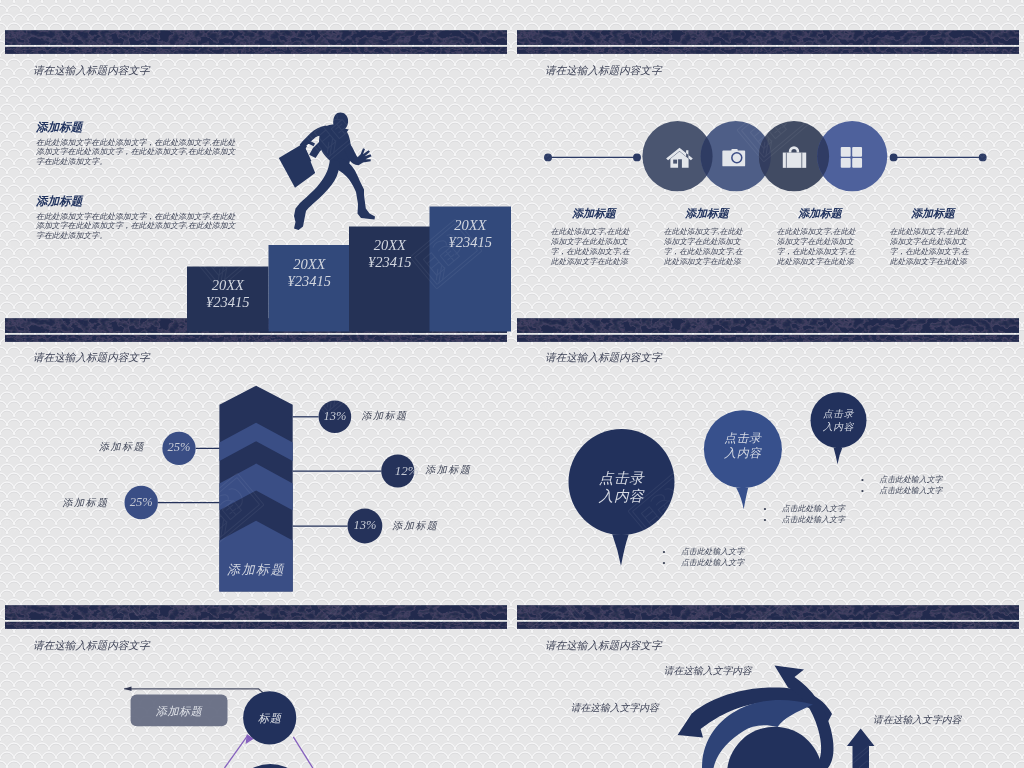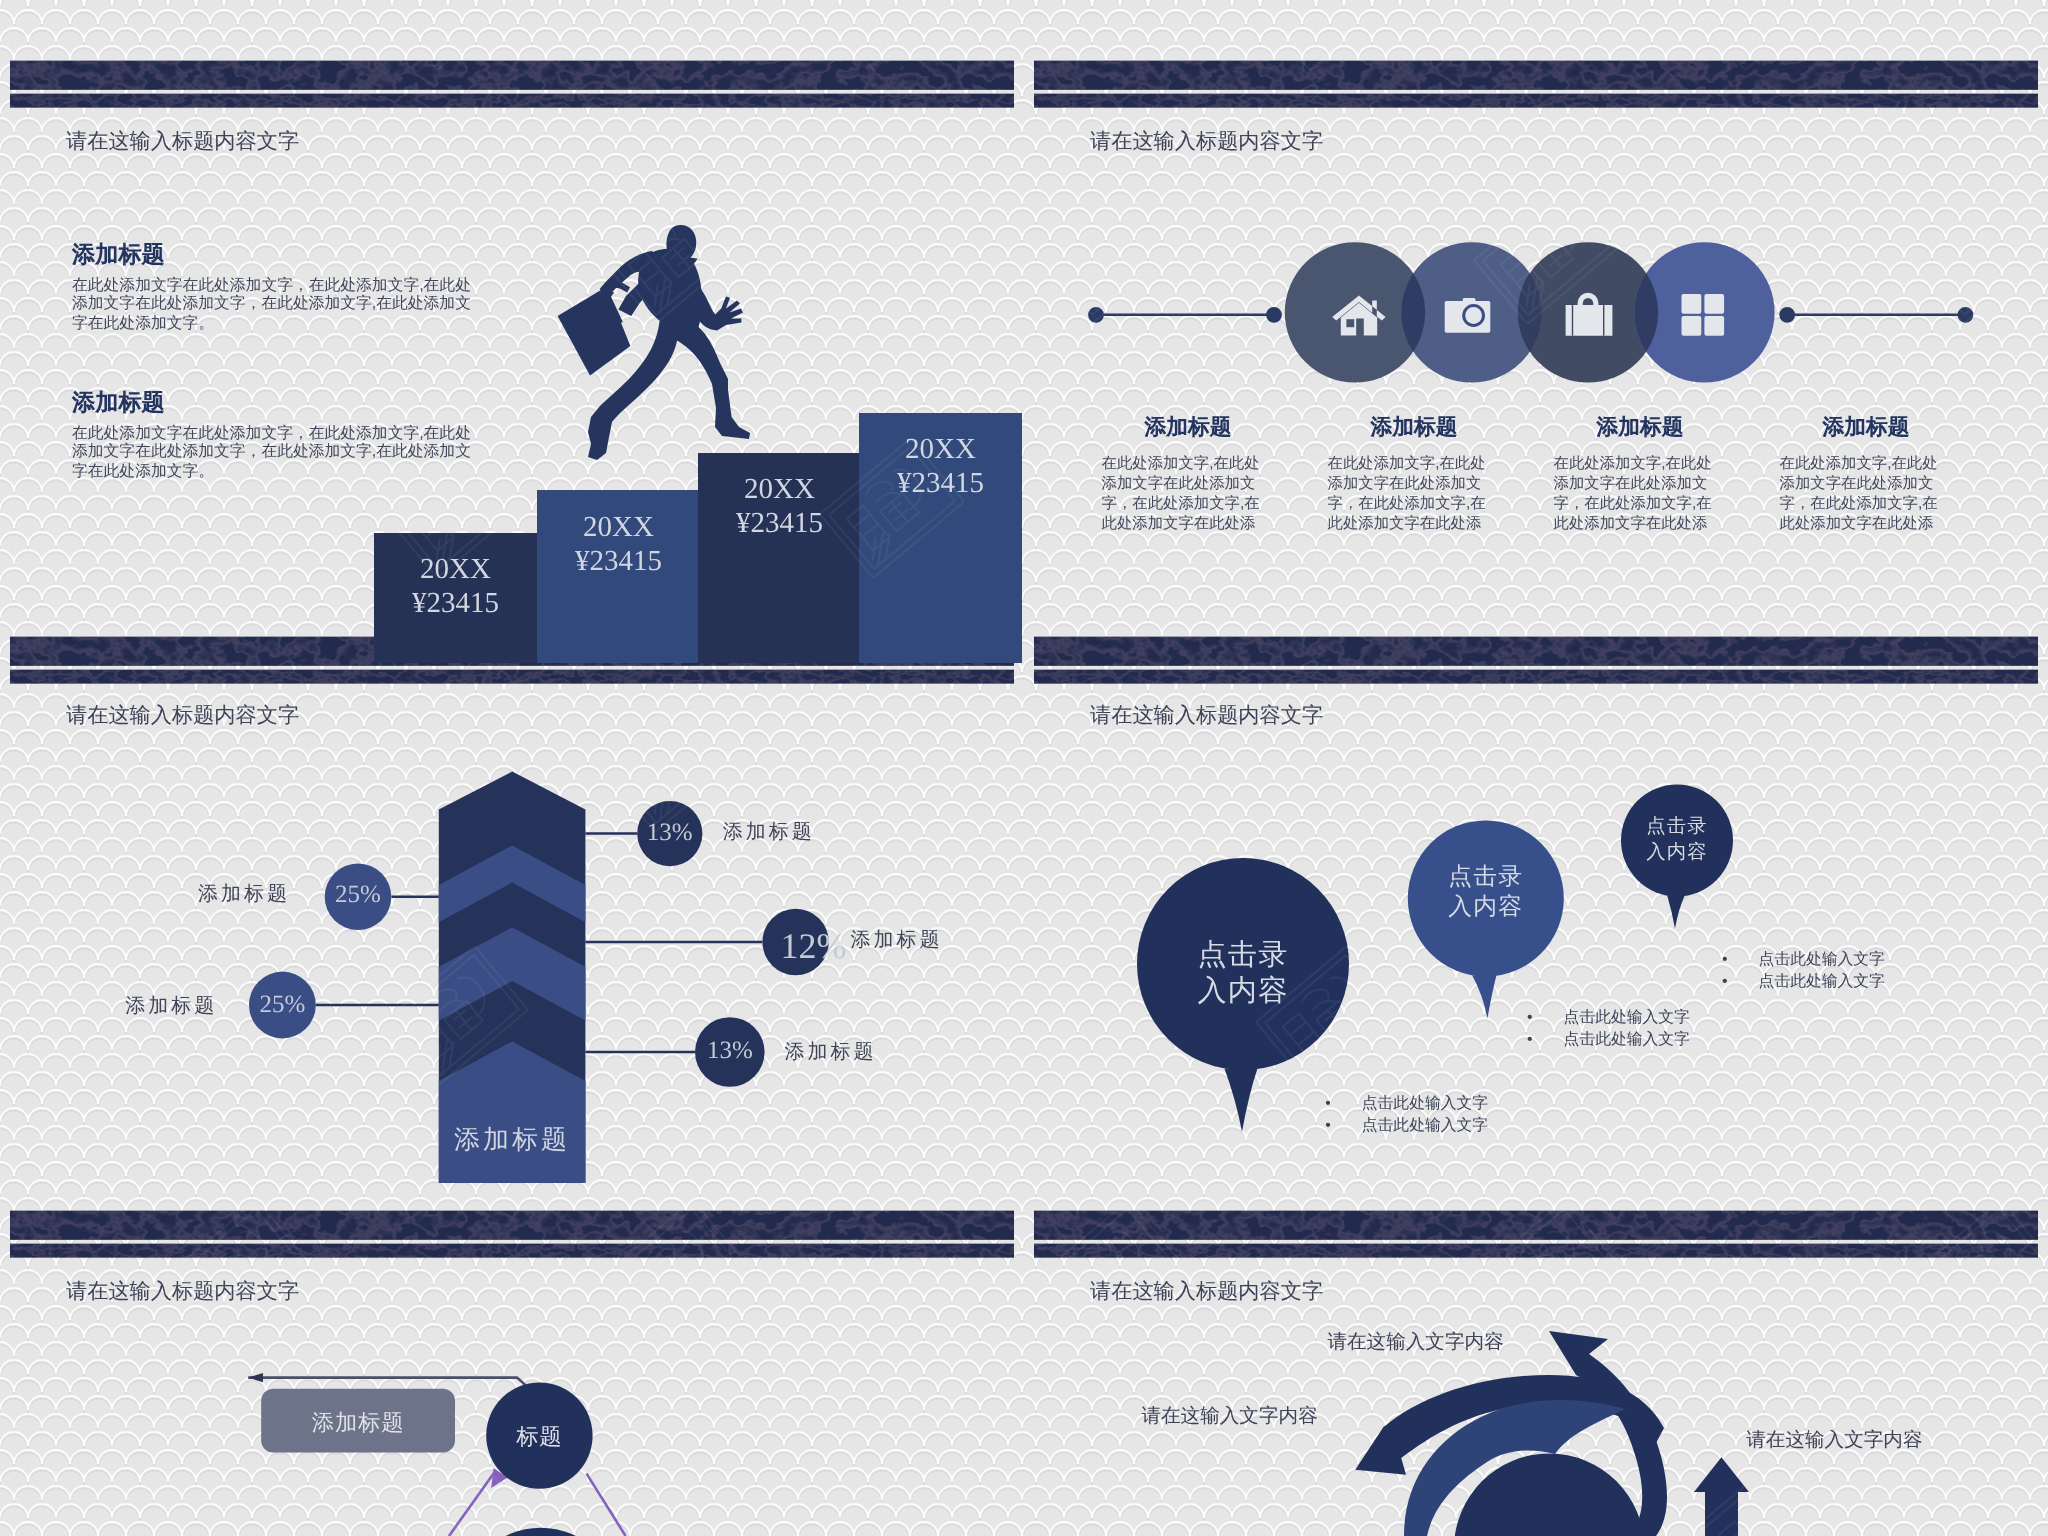--- a/index.html
+++ b/index.html
@@ -1,19 +1,19 @@
 <!DOCTYPE html>
 <html><head>
 <meta charset="utf-8">
 <style>
   *{box-sizing:border-box;}
   html,body{margin:0;padding:0;}
   body{width:1024px;height:768px;overflow:hidden;background:#e6e6e7;
        font-family:"Liberation Sans",sans-serif;}
-  .page{position:relative;width:1024px;height:768px;background:#e6e6e7;}
+  .page{position:relative;width:1024px;height:768px;background:#e6e6e7;font-style:italic;}
   .bgpat{position:absolute;left:0;top:0;width:1024px;height:768px;}
   .slide{position:absolute;width:512px;height:288px;}
   .bands{position:absolute;left:0;top:0;}
   .slide-title{position:absolute;font-size:10.6px;color:#3d4256;white-space:nowrap;}
   .htitle{position:absolute;font-weight:bold;color:#22345f;white-space:nowrap;}
   .body-txt{position:absolute;color:#41475a;line-height:1.5;}
   .wmk{position:absolute;pointer-events:none;}
 </style>
 </head>
 <body>
@@ -220,21 +220,21 @@
 <line x1="347.5" y1="238.0" x2="292.7" y2="238.0"></line>
 </g>
 <circle cx="334.9" cy="128.8" r="16.30" fill="#25325a"></circle>
 <circle cx="179.0" cy="160.4" r="16.65" fill="#3a4e85"></circle>
 <circle cx="397.8" cy="183.0" r="16.60" fill="#25325a"></circle>
 <circle cx="141.2" cy="214.5" r="16.70" fill="#3a4e85"></circle>
 <circle cx="364.9" cy="238.0" r="17.40" fill="#25325a"></circle>
 </svg>
 <div style="position:absolute;left:318.6px;top:121.3px;width:32.6px;text-align:center;color:#c6cad5;font-size:12.5px;font-family:'Liberation Serif',serif">13%</div>
 <div style="position:absolute;left:162.3px;top:152.9px;width:33.3px;text-align:center;color:#c6cad5;font-size:12.5px;font-family:'Liberation Serif',serif">25%</div>
-<div style="position:absolute;left:381.2px;top:175.5px;width:51px;text-align:center;color:#c6cad5;font-size:18px;font-family:'Liberation Serif',serif">12%</div>
+<div style="position:absolute;left:381.2px;top:175.5px;width:51px;text-align:center;color:#c6cad5;font-size:13px;font-family:'Liberation Serif',serif">12%</div>
 <div style="position:absolute;left:124.5px;top:207.0px;width:33.4px;text-align:center;color:#c6cad5;font-size:12.5px;font-family:'Liberation Serif',serif">25%</div>
 <div style="position:absolute;left:347.5px;top:230.5px;width:34.8px;text-align:center;color:#c6cad5;font-size:12.5px;font-family:'Liberation Serif',serif">13%</div>
 <div style="position:absolute;left:361.4px;top:121.8px;color:#3f4557;font-size:10px;letter-spacing:1.5px;white-space:nowrap">添加标题</div>
 <div style="position:absolute;left:99.0px;top:152.7px;color:#3f4557;font-size:10px;letter-spacing:1.5px;white-space:nowrap">添加标题</div>
 <div style="position:absolute;left:425.2px;top:175.5px;color:#3f4557;font-size:10px;letter-spacing:1.5px;white-space:nowrap">添加标题</div>
 <div style="position:absolute;left:62.6px;top:208.2px;color:#3f4557;font-size:10px;letter-spacing:1.5px;white-space:nowrap">添加标题</div>
 <div style="position:absolute;left:392.2px;top:231.3px;color:#3f4557;font-size:10px;letter-spacing:1.5px;white-space:nowrap">添加标题</div>
 <div style="position:absolute;left:219.4px;top:273.7px;width:73.3px;text-align:center;color:#d2d6e0;font-size:13px;letter-spacing:1.5px">添加标题</div>
 </div>
 <div class="slide" id="slide-4" style="left:512px;top:287.5px">

